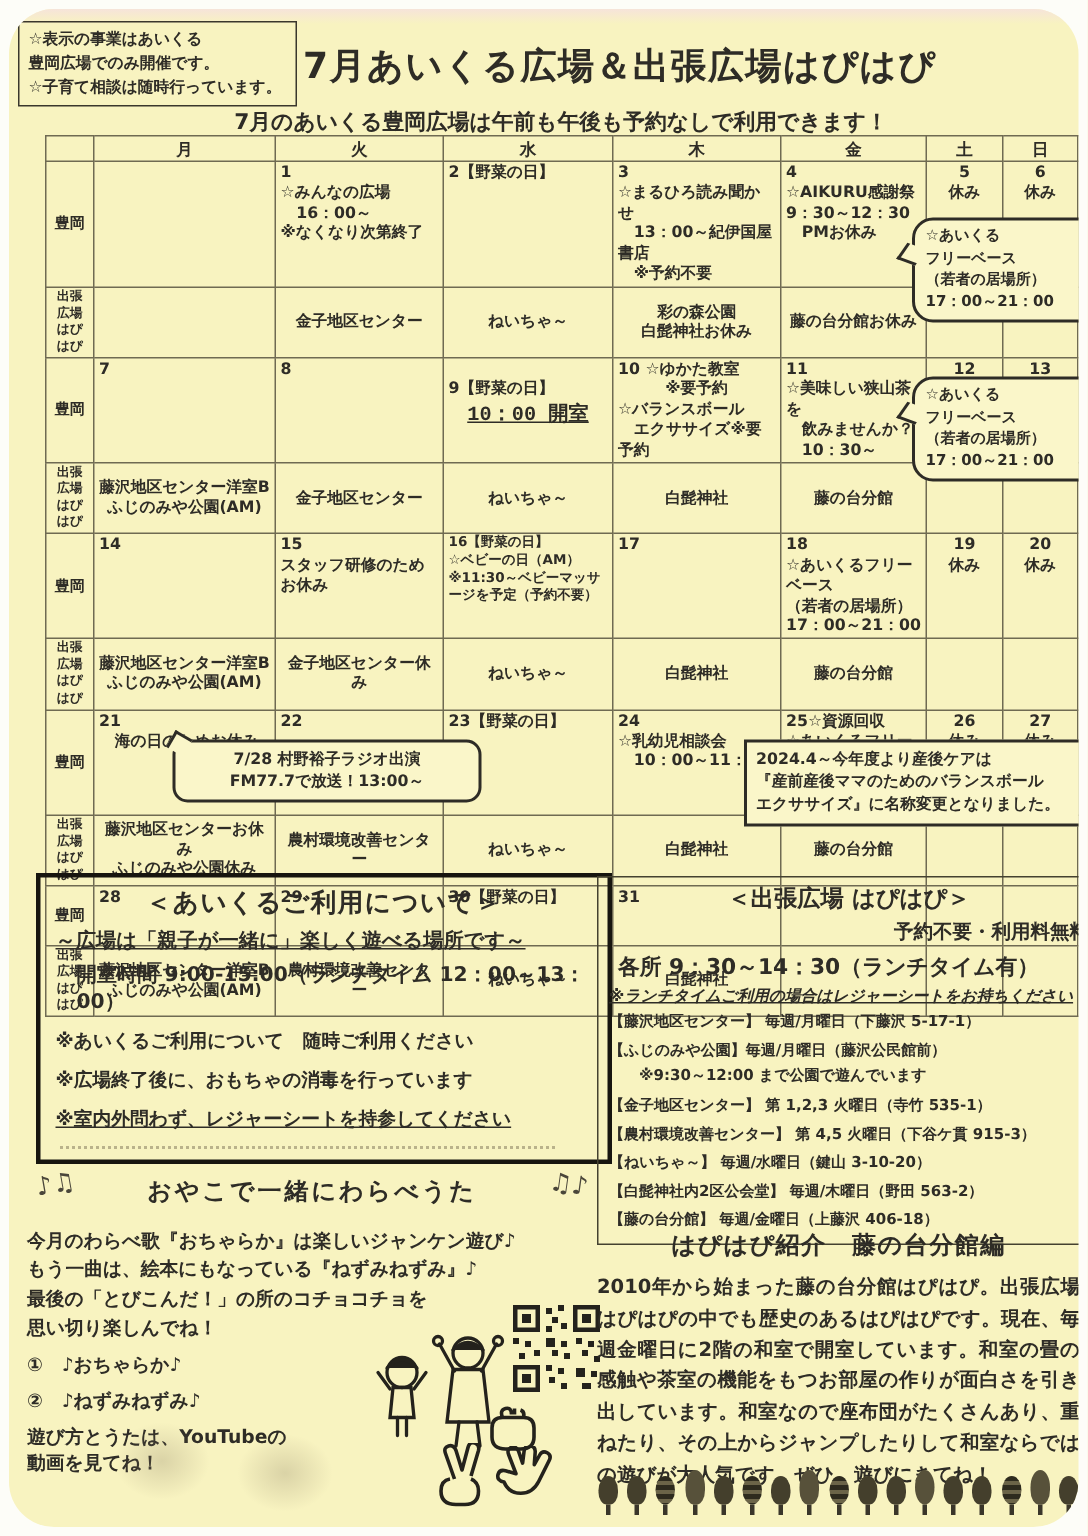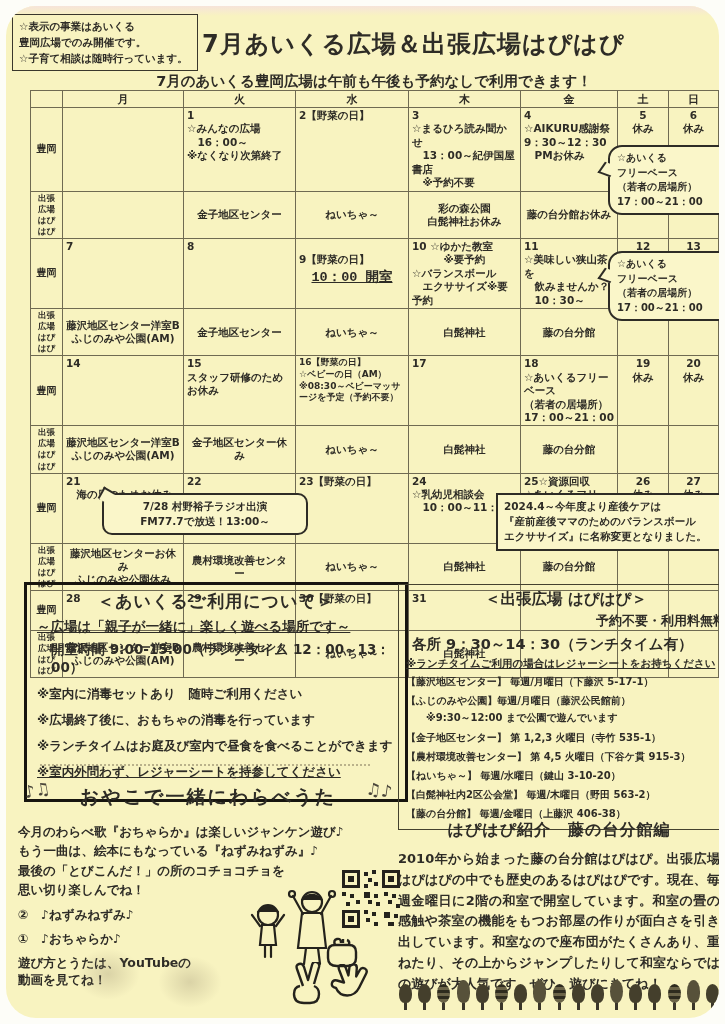--- a/index.html
+++ b/index.html
@@ -24,40 +24,40 @@
   tr.w1t{height:56px}tr.w1h{height:36px}
   tr.w2t{height:62px}tr.w2h{height:34px}
   tr.w3t{height:62px}tr.w3h{height:34px}
   tr.w4t{height:40px}tr.w4h{height:46px}
   .day9u{display:block;text-align:center;font-size:13.5px;font-weight:800;text-decoration:underline;margin-top:2px;font-family:Liberation Mono, monospace;}
   
   .bubble{position:absolute;background:#faf6c9;border:2px solid #2e2c26;border-radius:14px;font-size:10px;font-weight:700;line-height:1.45;padding:4px 7px;white-space:pre-line;z-index:3;}
   .bubble::before{content:"";position:absolute;left:-9px;top:16px;width:11px;height:11px;background:#faf6c9;border-left:2px solid #2e2c26;border-bottom:2px solid #2e2c26;transform:rotate(35deg) skewY(-15deg);}
   #bub1{left:602px;top:139px;width:108px;}
   #bub2{left:602px;top:245px;width:108px;}
-  #radio-bubble{left:96px;top:487px;width:188px;border-radius:10px;text-align:center;font-size:10.5px;}
+  #radio-bubble{left:109px;top:487px;width:188px;border-radius:10px;text-align:center;font-size:10.5px;}
   #radio-bubble::before{top:-6px;left:-4px;transform:rotate(120deg);}
   #note-box{position:absolute;left:490px;top:487px;width:222px;border:2px solid #2e2c26;background:#faf6c9;font-size:10.5px;font-weight:700;line-height:1.45;padding:4px 6px;white-space:pre-line;z-index:3;}
   
   #aikuru{position:absolute;left:18px;top:576px;width:358px;border:3px solid #17150f;padding:5px 10px 18px;}
   #aikuru .ttl{text-align:center;font-size:17px;font-weight:800;letter-spacing:1px;}
   #aikuru .sub{font-size:13.5px;font-weight:800;text-decoration:underline;margin-top:5px;}
   #aikuru .hrs{font-size:13.5px;font-weight:800;margin:5px 0 2px 14px;}
   #aikuru .note{font-size:12.5px;font-weight:700;margin-top:9px;}
   #aikuru .note.u{text-decoration:underline;}
   
   #happy{position:absolute;left:392px;top:578px;width:320px;border:1.5px solid #44412f;padding:4px 7px 6px;}
   #happy .ttl2{text-align:center;font-size:15.5px;font-weight:800;}
   #happy .sub2{text-align:right;font-size:13px;font-weight:800;margin-top:2px;}
   #happy .hrs2{font-size:14.5px;font-weight:800;margin-top:5px;margin-left:6px;}
-  #happy .note2{font-size:10.5px;font-weight:700;text-decoration:underline;margin-top:3px;}
+  #happy .note2{font-size:10.5px;font-weight:700;text-decoration:underline;margin-top:3px;font-style:italic;}
   #happy .loc{font-size:10px;font-weight:700;line-height:1.72;margin-top:2px;white-space:pre-line;}
   
   #song{position:absolute;left:12px;top:778px;width:380px;}
-  .song-title{text-align:center;font-size:19px;font-weight:800;letter-spacing:2px;}
+  .song-title{text-align:center;font-size:16px;font-weight:800;letter-spacing:2px;}
   .mnotes{position:absolute;top:-4px;font-size:17px;color:#4a463a;}
   .mnotes.l{left:6px;transform:rotate(-10deg);}
   .mnotes.r{right:6px;transform:rotate(8deg);}
   .song-body{font-size:12.5px;font-weight:700;line-height:1.55;margin-top:12px;white-space:pre-line;}
   .song-item{font-size:12.5px;font-weight:700;margin-top:7px;}
   .song-footer{font-size:12.5px;font-weight:700;margin-top:7px;width:215px;white-space:pre-line;}
   .fig{position:absolute;left:228px;top:104px;}
   .qr{position:absolute;left:324px;top:86px;}
   .hands{position:absolute;left:268px;top:152px;width:110px;height:70px;}
   .hands svg{position:absolute;}
@@ -179,21 +179,21 @@
         <td class="hp we"></td>
       </tr>
       <tr class="w2t">
         <th class="rowlab">豊岡</th>
         <td class="ty">14</td>
         <td class="ty">15
 スタッフ研修のため
 お休み</td>
         <td class="ty tight">16【野菜の日】
 ☆ベビーの日（AM）
-※08:30～ベビーマッサージを予定（予約不要）</td>
+※11:30～ベビーマッサージを予定（予約不要）</td>
         <td class="ty">17</td>
         <td class="ty">18
 ☆あいくるフリーベース
 （若者の居場所）
 17：00～21：00</td>
         <td class="ty we">19
 休み</td>
         <td class="ty we">20
 休み</td>
       </tr>
@@ -275,53 +275,52 @@
   <div class="bubble" id="radio-bubble">7/28 村野裕子ラジオ出演
 FM77.7で放送！13:00～</div>
   <div id="note-box">2024.4～今年度より産後ケアは
 『産前産後ママのためのバランスボール
 エクササイズ』に名称変更となりました。</div>
 
   <div id="aikuru">
     <div class="ttl">＜あいくるご利用について＞</div>
     <div class="sub">～広場は「親子が一緒に」楽しく遊べる場所です～</div>
     <div class="hrs">開室時間 9:00-15:00（ランチタイム 12：00～13：00）</div>
-    <div class="note">※室内に消毒セットあり　随時ご利用ください</div>
+    <div class="note">※あいくるご利用について　随時ご利用ください</div>
     <div class="note">※広場終了後に、おもちゃの消毒を行っています</div>
-    <div class="note">※ランチタイムはお庭及び室内で昼食を食べることができます</div>
     <div class="note u">※室内外問わず、レジャーシートを持参してください</div>
   </div>
 
   <div id="happy">
     <div class="ttl2">＜出張広場 はぴはぴ＞</div>
     <div class="sub2">予約不要・利用料無料</div>
     <div class="hrs2">各所 9：30～14：30（ランチタイム有）</div>
     <div class="note2">※ランチタイムご利用の場合はレジャーシートをお持ちください</div>
     <div class="loc">【藤沢地区センター】 毎週/月曜日（下藤沢 5-17-1）</div>
     <div class="loc">【ふじのみや公園】毎週/月曜日（藤沢公民館前）
 　　※9:30～12:00 まで公園で遊んでいます</div>
     <div class="loc">【金子地区センター】 第 1,2,3 火曜日（寺竹 535-1）</div>
     <div class="loc">【農村環境改善センター】 第 4,5 火曜日（下谷ケ貫 915-3）</div>
     <div class="loc">【ねいちゃ～】 毎週/水曜日（鍵山 3-10-20）</div>
     <div class="loc">【白髭神社内2区公会堂】 毎週/木曜日（野田 563-2）</div>
-    <div class="loc">【藤の台分館】 毎週/金曜日（上藤沢 406-38）</div>
+    <div class="loc">【藤の台分館】 毎週/金曜日（上藤沢 406-18）</div>
   </div>
 
   <div class="squiggle"></div>
 
   <div id="song">
     <span class="mnotes l">♪♫</span>
     <span class="mnotes r">♫♪</span>
     <div class="song-title">おやこで一緒にわらべうた</div>
     <div class="song-body">今月のわらべ歌『おちゃらか』は楽しいジャンケン遊び♪
 もう一曲は、絵本にもなっている『ねずみねずみ』♪
 最後の「とびこんだ！」の所のコチョコチョを
 思い切り楽しんでね！</div>
+    <div class="song-item">①　♪おちゃらか♪</div>
     <div class="song-item">②　♪ねずみねずみ♪</div>
-    <div class="song-item">①　♪おちゃらか♪</div>
     <div class="song-footer">遊び方とうたは、YouTubeの
 動画を見てね！</div>
 
     <svg class="fig" width="96" height="84" viewBox="0 0 96 84">
       <g fill="none" stroke="#24221c" stroke-width="2.2" stroke-linecap="round">
         <circle cx="22" cy="27" r="10"></circle>
         <path d="M12 24 q10 -11 20 0" fill="#24221c"></path>
         <path d="M14 38 L6 27 M30 38 L38 27"></path>
         <path d="M16 37 h12 l2 20 h-16 z"></path>
         <path d="M19 57 v12 M25 57 v12"></path>

